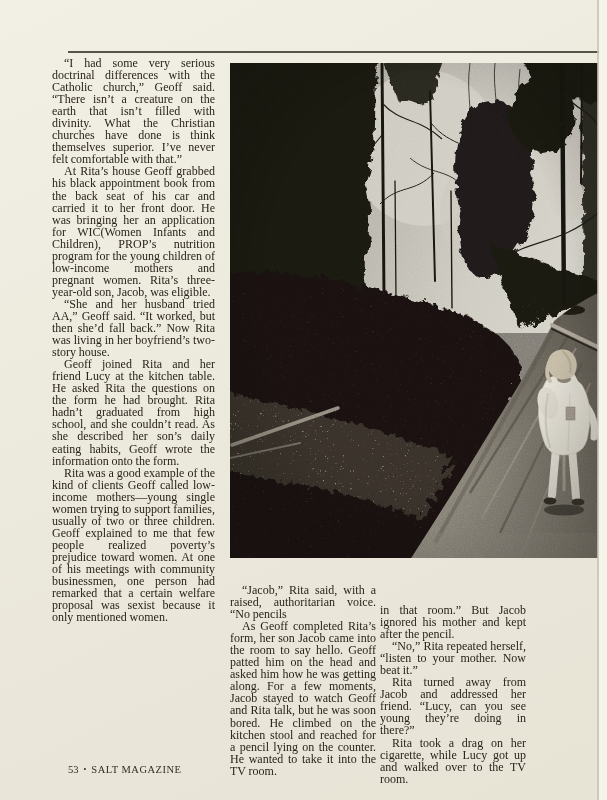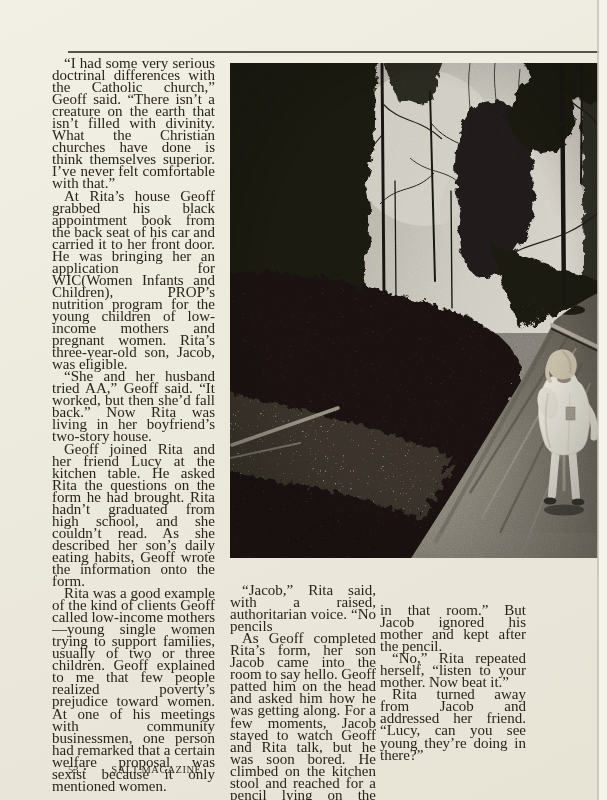--- a/index.html
+++ b/index.html
@@ -7,31 +7,31 @@
     position:relative;width:607px;height:800px;overflow:hidden;
     background:linear-gradient(155deg,#f2efe5 0%,#edeade 38%,#e9e6d9 75%,#e7e4d6 100%);
     font-family:"Liberation Serif","DejaVu Serif",serif;
     color:#2a241b;
   }
   .page-edge{position:absolute;top:0;right:8px;width:2px;height:800px;background:#c7c3b6;opacity:.8;}
   .page-outer{position:absolute;top:0;right:0;width:8px;height:800px;background:#f5f3ea;}
   .top-rule{position:absolute;left:68px;top:51px;width:531px;height:2px;background:#57534a;}
   .col{
     position:absolute;text-align:justify;
-    font-size:15px;line-height:12.05px;
+    font-size:12px;line-height:12.05px;
     hyphens:auto;-webkit-hyphens:auto;word-spacing:-0.2px;
   }
   .col p{margin:0;text-indent:12px;}
   .col p.no-indent{text-indent:0;margin-top:20px;}
   .col-left{left:52px;top:57px;width:163px;}
   .col-mid{left:230px;top:584px;width:146px;}
   .col-right{left:380px;top:584px;width:146px;}
   .footer{position:absolute;left:68px;top:764px;font-size:10.5px;color:#332d23;}
   .footer .bullet{font-size:8px;margin:0 5px;position:relative;top:-1px;}
-  .footer .mag{letter-spacing:.5px;margin-left:20px;}
+  .footer .mag{letter-spacing:.5px;}
   figure.photo{position:absolute;left:230px;top:63px;width:368px;height:495px;margin:0;background:#7e7970;}
   figure.photo svg{display:block;width:368px;height:495px;filter:blur(.35px) contrast(.97);}
   .grain{mix-blend-mode:overlay;opacity:.32;}
 </style>
 </head>
 <body>
 
 <div class="page">
 
   <div class="top-rule"></div>
@@ -184,20 +184,21 @@
 
   <div class="col col-mid">
     <p>“Jacob,” Rita said, with a raised, authoritarian voice. “No pencils</p>
     <p>As Geoff completed Rita’s form, her son Jacob came into the room to say hello. Geoff patted him on the head and asked him how he was getting along. For a few moments, Jacob stayed to watch Geoff and Rita talk, but he was soon bored. He climbed on the kitchen stool and reached for a pencil lying on the counter. He wanted to take it into the TV room.</p>
   </div>
 
   <div class="col col-right">
     <p class="no-indent">in that room.” But Jacob ignored his mother and kept after the pencil.</p>
     <p>“No,” Rita repeated herself, “listen to your mother. Now beat it.”</p>
     <p>Rita turned away from Jacob and addressed her friend. “Lucy, can you see young they’re doing in there?”</p>
+    <p>Rita took a drag on her cigarette, while Lucy got up and walked over to the TV room.</p>
   </div>
 
   <div class="footer">
     <span>53</span><span class="bullet">•</span><span class="mag">SALT MAGAZINE</span>
   </div>
 
   <div class="page-edge"></div>
   <div class="page-outer"></div>
 </div>
 

